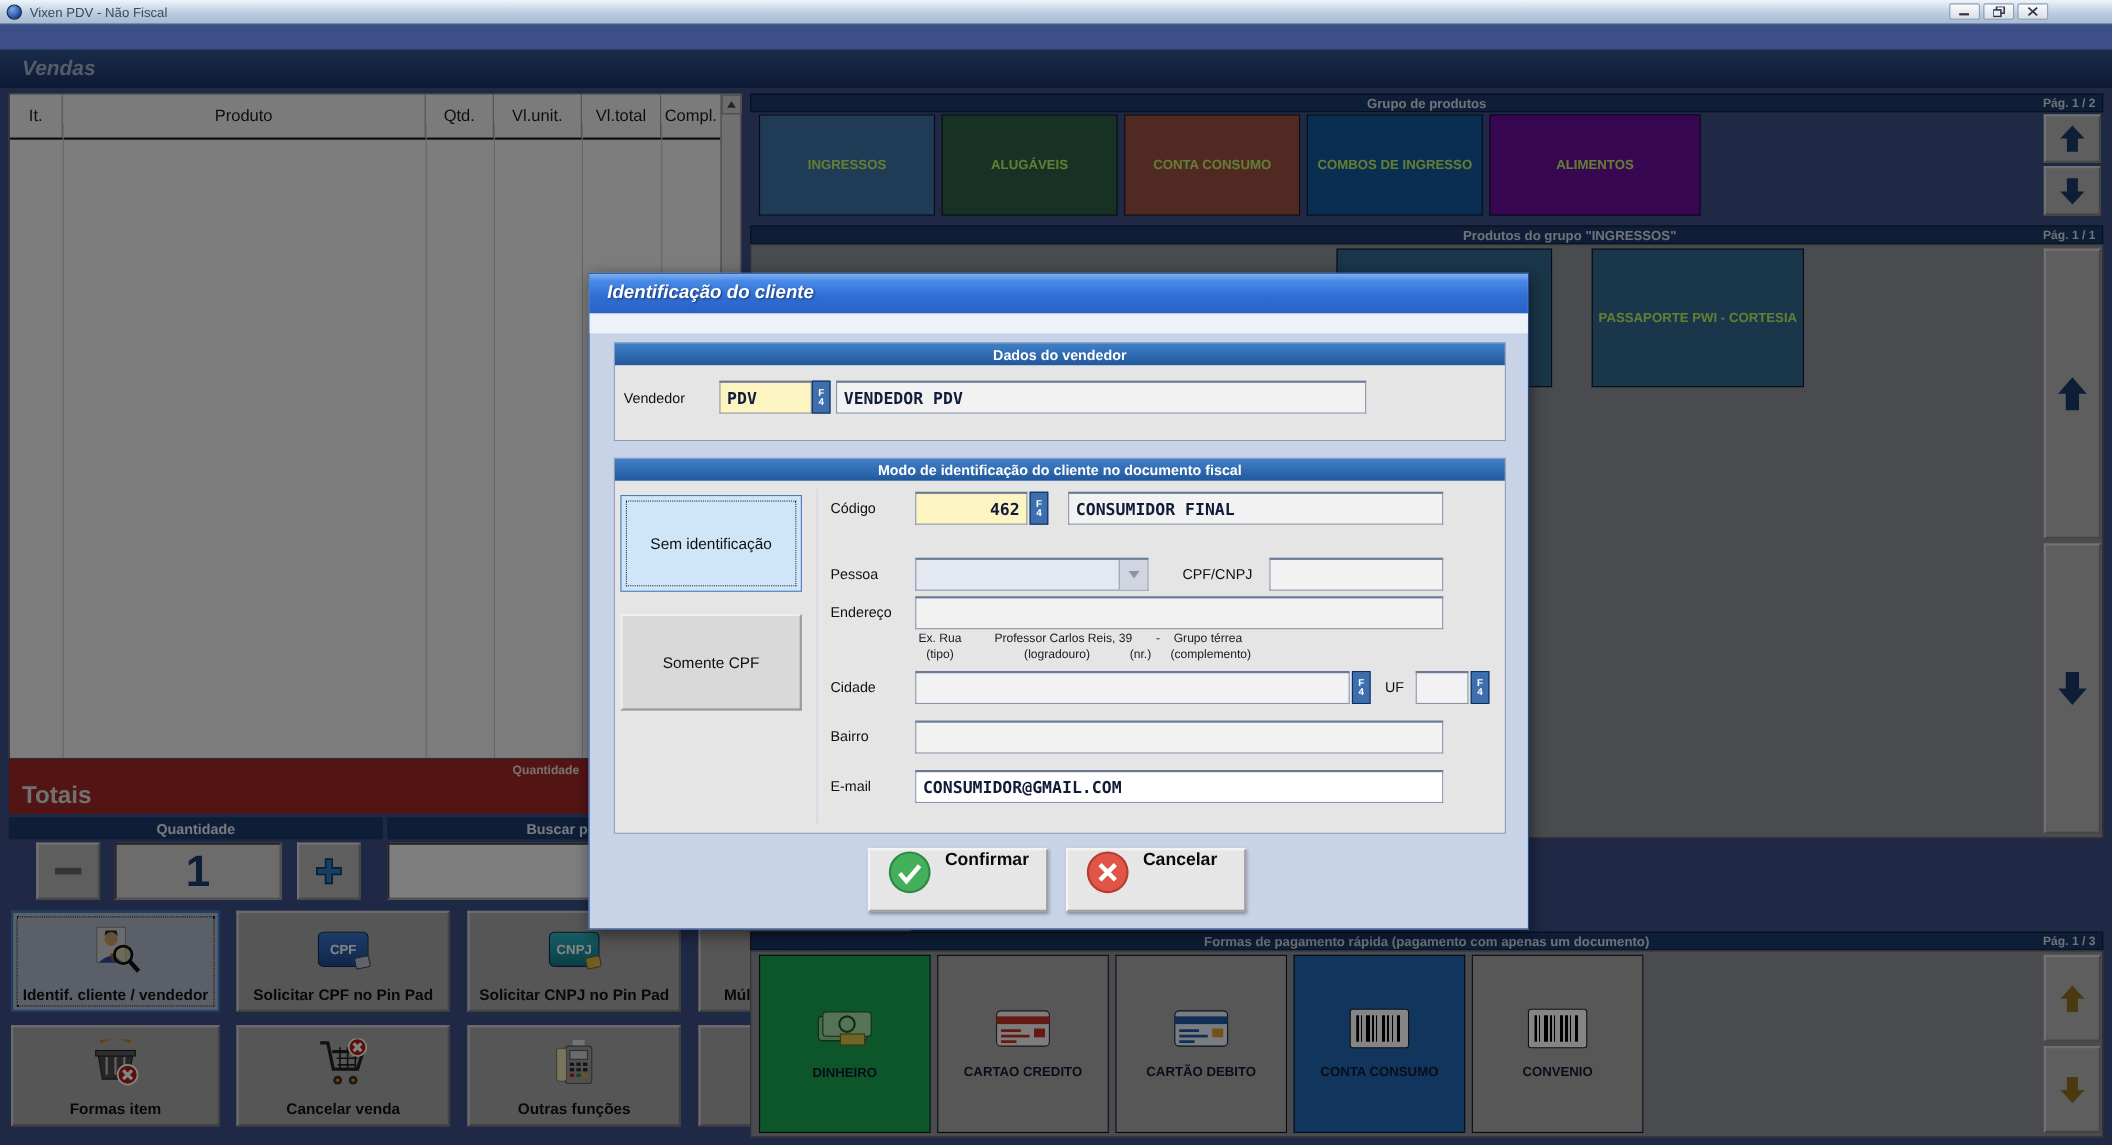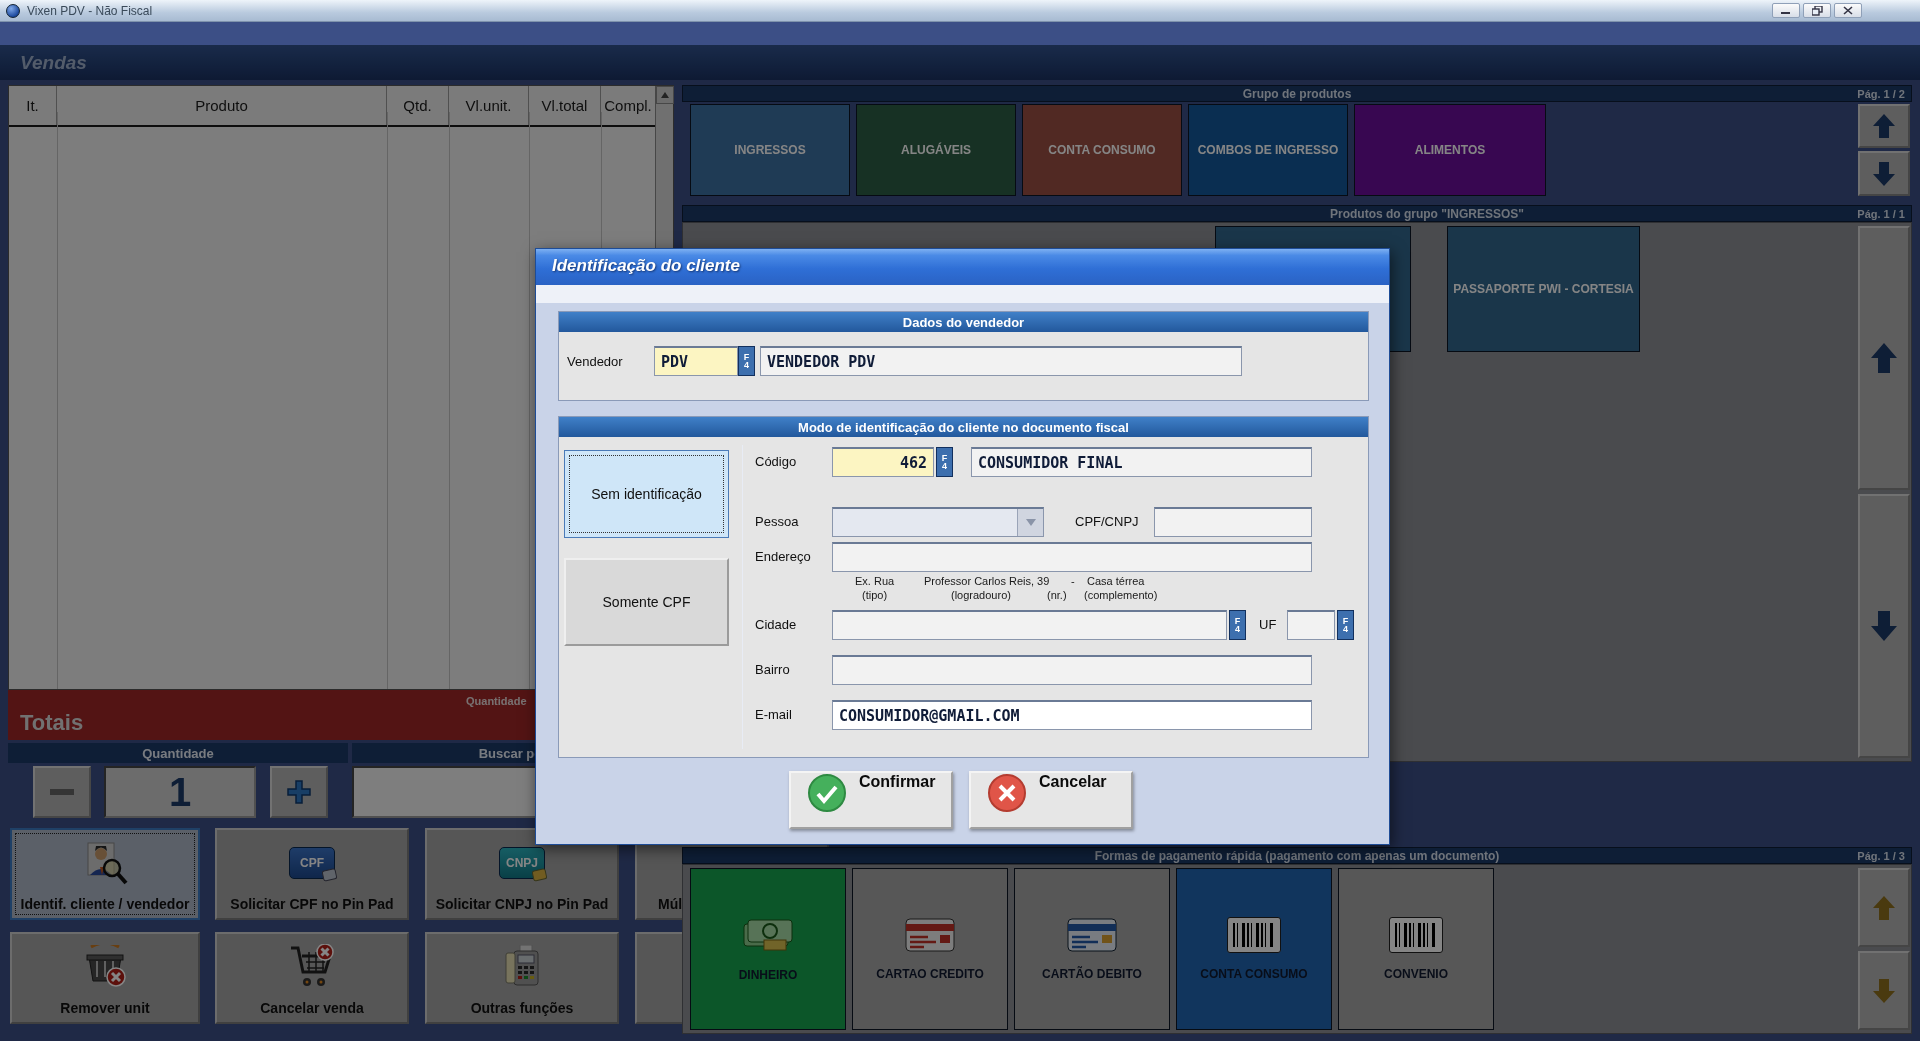--- a/index.html
+++ b/index.html
@@ -54,21 +54,21 @@
   .bigbtn .lbl { font-size:14px; font-weight:bold; color:#101010; white-space:nowrap; }
   .bigbtn .ic { flex:1; display:flex; align-items:center; justify-content:center; }
   .focusbtn { background:#aeb8c8; border:2px solid #3c7cc4; outline:1px dotted #222; outline-offset:-6px; }
 
   
   .panel-bar { height:17px; background:#1c3a68; border:1px solid #0e1d36; }
   .panel-bar .bar-title { position:absolute; left:0; right:0; text-align:center; font-size:12px; font-weight:bold; color:#d5deeb; line-height:16px; }
   .panel-bar .bar-title.shifted { left:260px; }
   .panel-bar .page { position:absolute; right:6px; top:0; font-size:11px; font-weight:bold; color:#d5deeb; line-height:16px; }
   .gbtn { border:1px solid #0c1626; display:flex; align-items:center; justify-content:center; text-align:center;
-    font-size:12px; font-weight:bold; color:#ffffff; padding:4px; }
+    font-size:12px; font-weight:bold; color:#bef264; padding:4px; }
   .gray-area { background:#8e9096; border:1px solid #5a5c62; }
   .arrowbtn { background:#b4b4b4; border:2px outset #d8d8d8; display:flex; align-items:center; justify-content:center; }
 
   .paybtn { border:1px solid #0c1626; display:flex; flex-direction:column; align-items:center; justify-content:center;
     gap:14px; font-size:12px; font-weight:bold; color:#101a30; text-align:center; }
 
   
   #dim { left:0; top:45px; width:1920px; height:996px; background:rgba(0,0,0,0.48); z-index:50; }
   #modal { left:535px; top:248px; width:855px; height:597px; z-index:100; background:#c9d3e8;
     border:1px solid #1e4c96; box-shadow:2px 4px 14px rgba(0,0,0,0.55); }
@@ -86,21 +86,21 @@
     border-top:2px solid #6a7a95; font-family:"DejaVu Sans Mono",monospace; font-weight:bold;
     font-size:15px; color:#101c38; display:flex; align-items:center; padding:0 6px; }
   .yellow { background:#fcf5c2; }
   .whitebg { background:#ffffff; }
   .f4btn { position:absolute; width:17px; height:30px; background:#3d6fae; border:1px solid #12305e;
     color:#fff; font-size:9px; font-weight:bold; line-height:8px; display:flex; flex-direction:column;
     align-items:center; justify-content:center; }
   .modebtn { position:absolute; left:5px; width:165px; height:88px; background:#d9d9d9; border:2px outset #efefef;
     display:flex; align-items:center; justify-content:center; font-size:14px; color:#101010; }
   .modebtn.sel { background:#cfe6f8; border:1px solid #4a7ab8; outline:1px dotted #333; outline-offset:-6px; }
-  .hint { position:absolute; font-size:11px; color:#1a1a1a;margin-left:20px; }
+  .hint { position:absolute; font-size:11px; color:#1a1a1a; }
   .dlgbtn { position:absolute; width:164px; height:58px; background:#e6e6e6; border:2px outset #f4f4f4;
     box-shadow:1px 2px 3px rgba(0,0,0,.35); display:flex; gap:12px; padding-left:16px;
     font-size:16px; font-weight:bold; color:#0a0a0a; }
   .ddarrowbox { position:absolute; right:0; top:0; width:26px; height:100%; background:#d0d5e0;
     border-left:1px solid #9aa4b8; display:flex; align-items:center; justify-content:center; }
   .tri-down { width:0; height:0; border-left:5px solid transparent; border-right:5px solid transparent; border-top:7px solid #8a94a8; }
 
   .icon-cpfbox { width:46px; height:32px; border-radius:5px; display:flex; align-items:center; justify-content:center;
     color:#fff; font-weight:bold; font-size:12px; border:1px solid #0a2a50; position:relative; }
   .barcode { width:54px; height:36px; background:#fff; border:1px solid #222; border-radius:3px;
@@ -234,21 +234,21 @@
     <div class="ic">
       <svg width="48" height="44" viewBox="0 0 48 44">
         <path d="M10 2 Q24 -6 38 2" fill="none" stroke="#c87820" stroke-width="3"></path>
         <path d="M8 12 h32 l-4 24 h-24 z" fill="#4a4a4a" stroke="#222"></path>
         <rect x="6" y="10" width="36" height="5" fill="#5a5a5a" stroke="#222"></rect>
         <path d="M16 16 v16 M24 16 v16 M32 16 v16" stroke="#bbb" stroke-width="2"></path>
         <circle cx="35" cy="32" r="9" fill="#b02018" stroke="#fff" stroke-width="1.5"></circle>
         <path d="M31 28 l8 8 M39 28 l-8 8" stroke="#fff" stroke-width="3"></path>
       </svg>
     </div>
-    <span class="lbl">Remover unit</span>
+    <span class="lbl">Formas item</span>
   </div>
   <div class="abs bigbtn" style="left:215px; top:932px; width:194px; height:92px">
     <div class="ic">
       <svg width="50" height="46" viewBox="0 0 50 46">
         <path d="M4 4 h7 l5 24 h22 l5 -16 h-28" fill="none" stroke="#222" stroke-width="3"></path>
         <path d="M18 12 h22 M19 18 h19 M20 24 h17 M22 8 v20 M29 8 v20 M36 10 v18" stroke="#222" stroke-width="1.5"></path>
         <circle cx="20" cy="38" r="4" fill="#333"></circle>
           <circle cx="34" cy="38" r="4" fill="#333"></circle>
         <circle cx="20" cy="38" r="1.5" fill="#e08820"></circle>
           <circle cx="34" cy="38" r="1.5" fill="#e08820"></circle>
@@ -434,21 +434,21 @@
           </div>
       </div>
       <span class="flabel" style="left:516px; top:97px">CPF/CNPJ</span>
       <div class="inputbox" style="left:595px; top:90px; width:158px"></div>
 
       <span class="flabel" style="left:196px; top:132px">Endereço</span>
       <div class="inputbox" style="left:273px; top:125px; width:480px"></div>
       <span class="hint" style="left:276px; top:158px">Ex. Rua</span>
       <span class="hint" style="left:345px; top:158px">Professor Carlos Reis, 39</span>
       <span class="hint" style="left:492px; top:158px">-</span>
-      <span class="hint" style="left:508px; top:158px">Casa térrea</span>
+      <span class="hint" style="left:508px; top:158px">Grupo térrea</span>
       <span class="hint" style="left:283px; top:172px">(tipo)</span>
       <span class="hint" style="left:372px; top:172px">(logradouro)</span>
       <span class="hint" style="left:468px; top:172px">(nr.)</span>
       <span class="hint" style="left:505px; top:172px">(complemento)</span>
 
       <span class="flabel" style="left:196px; top:200px">Cidade</span>
       <div class="inputbox" style="left:273px; top:193px; width:395px"></div>
       <div class="f4btn" style="left:670px; top:193px">
         <span>F</span>
           <span>4</span>

